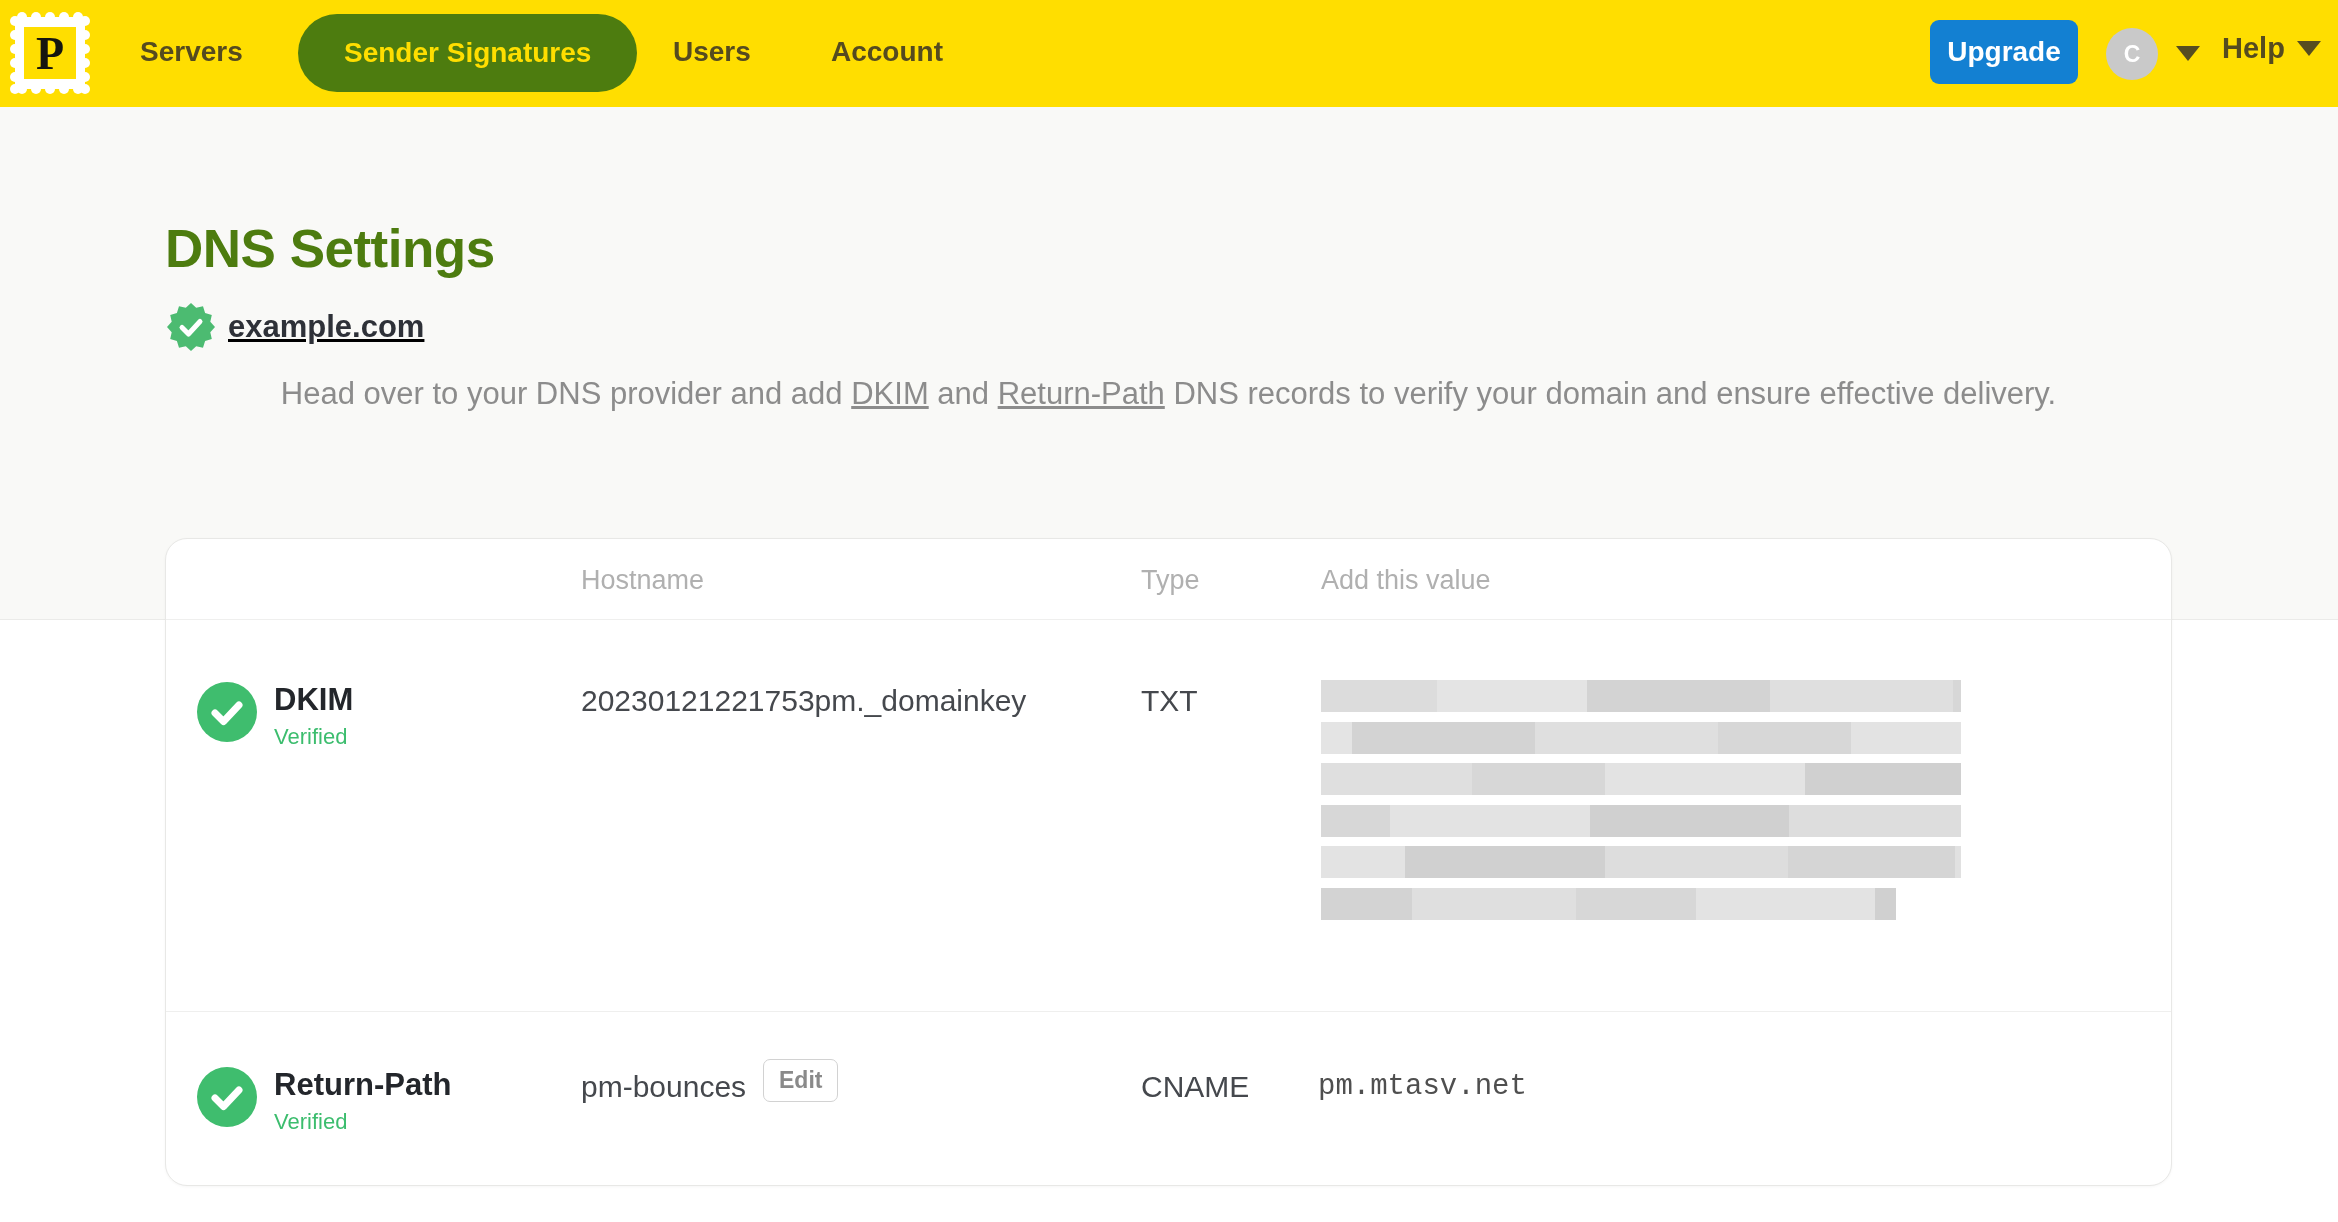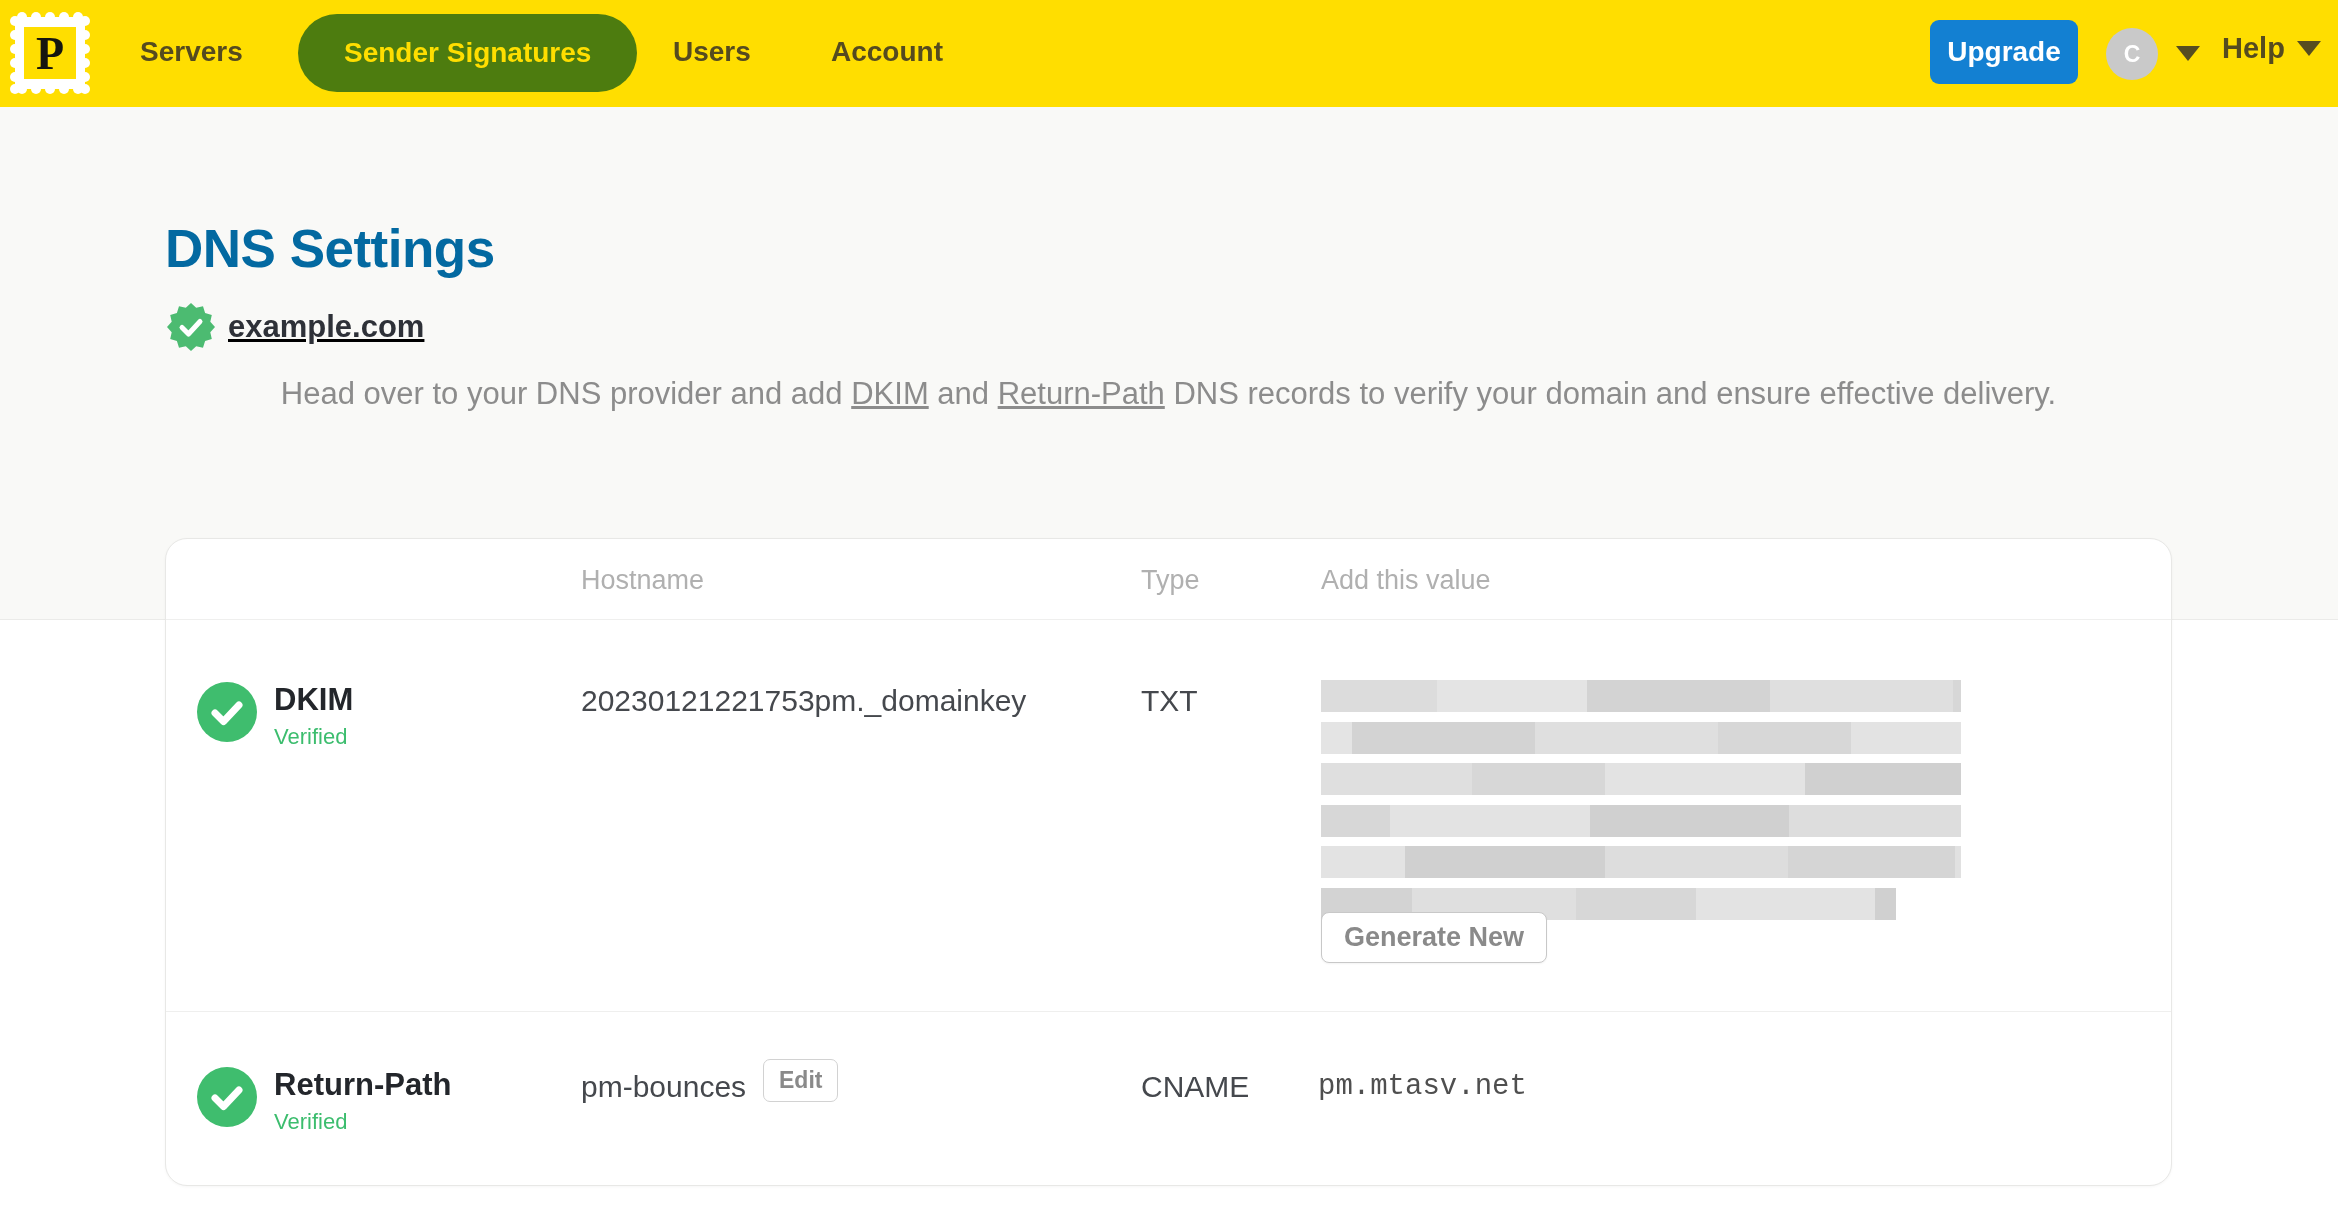--- a/index.html
+++ b/index.html
@@ -66,21 +66,21 @@
 
   
   .bg-upper {
     position:absolute; top:107px; left:0; width:2338px; height:513px;
     background:#F9F9F7; border-bottom:1px solid #EBEBE9;
   }
 
   
   .page-title {
     position:absolute; left:165px; top:218px;
-    font-size:53px; font-weight:800; color:#0369a1; letter-spacing:-0.5px;
+    font-size:53px; font-weight:800; color:#4d7c0f; letter-spacing:-0.5px;
   }
   .domain-line {
     position:absolute; left:167px; top:303px;
     display:flex; align-items:center; gap:13px;text-decoration:underline;
   }
   .seal-icon { width:48px; height:48px; }
   .domain-name { font-size:31px; font-weight:bold; color:#2E3138; }
 
   .description {
     position:absolute; left:165px; top:370px; width:2007px;
@@ -248,21 +248,20 @@
   <div class="rec-type type-dkim">TXT</div>
 
   <div class="redacted">
     <div class="bar"></div>
     <div class="bar"></div>
     <div class="bar"></div>
     <div class="bar"></div>
     <div class="bar"></div>
     <div class="bar"></div>
   </div>
-  <button class="generate-btn">Generate New</button>
 
   <div class="row-divider"></div>
 
   <svg class="status-icon icon-return" viewBox="0 0 60 60">
     <circle cx="30" cy="30" r="30" fill="#3FBD6E"></circle>
     <path d="M18 31 L26.5 39.5 L42 23" fill="none" stroke="#ffffff" stroke-width="7" stroke-linecap="round" stroke-linejoin="round"></path>
   </svg>
   <div class="rec-name name-return">Return-Path</div>
   <div class="rec-status status-return">Verified</div>
   <div class="rec-hostname hostname-return">pm-bounces</div>

